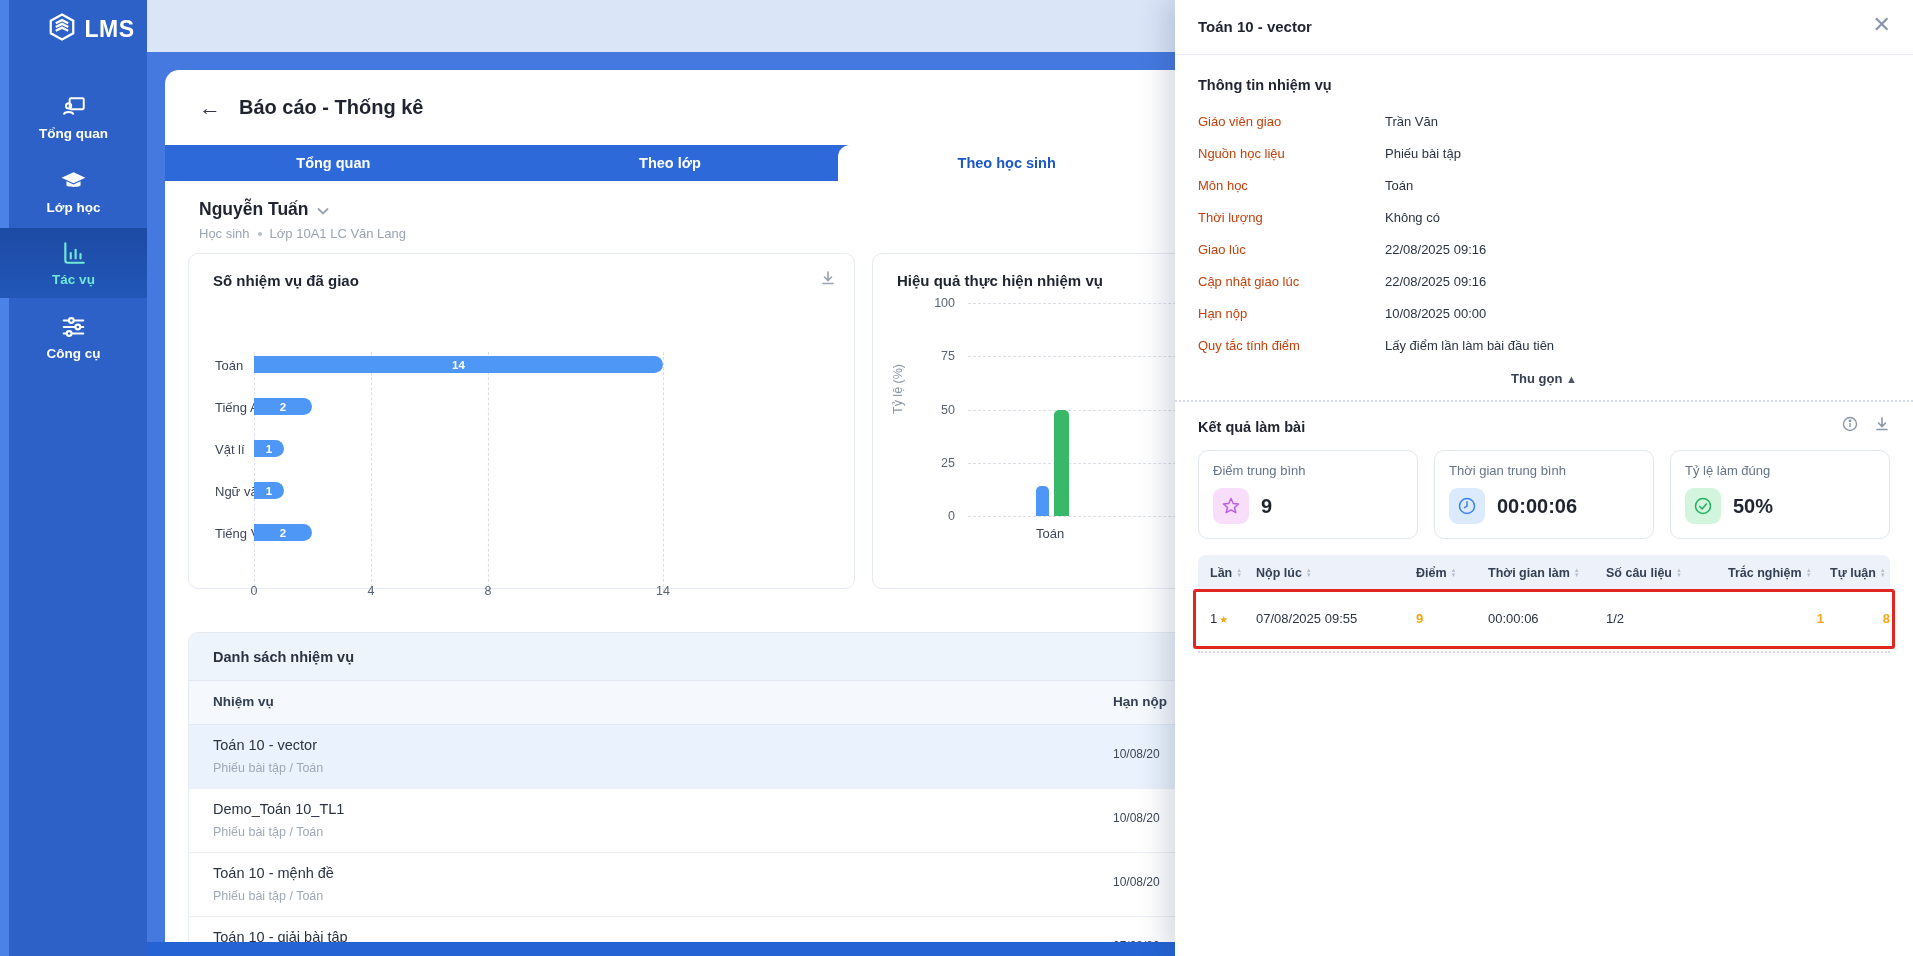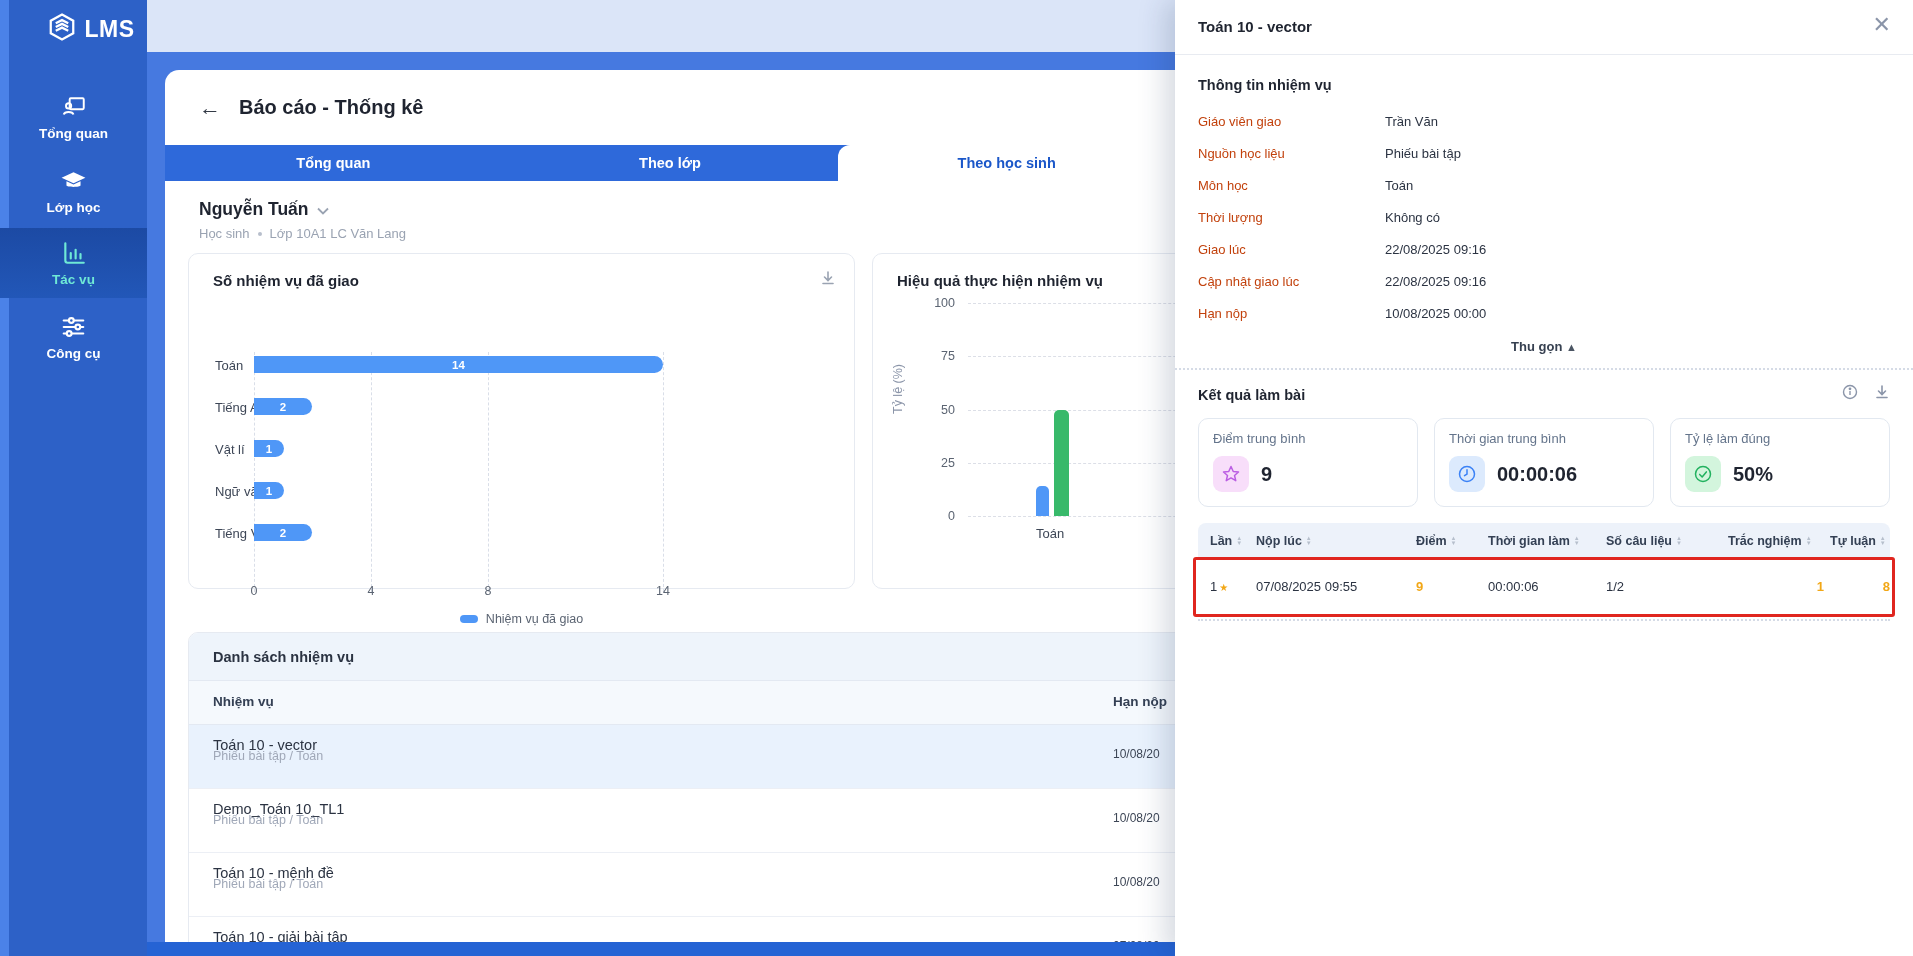--- a/index.html
+++ b/index.html
@@ -69,21 +69,21 @@
 
   
   #taskList { left:23px; top:562px; width:1705px; height:324px; border-radius:10px; overflow:hidden; }
   .tl-header { height:48px; background:#eef4fb; border-bottom:1px solid #e3e9f2; display:flex; align-items:center;
                padding-left:24px; font-size:14.5px; font-weight:bold; color:#2b3342; }
   .tl-cols { position:relative; height:44px; background:#f5f9fd; border-bottom:1px solid #e3e9f2; }
   .tl-col { position:absolute; top:13px; font-size:13.5px; font-weight:bold; color:#344054; }
   .task-row { position:relative; height:64px; border-bottom:1px solid #eceff5; cursor:pointer; }
   .task-row.selected { background:#e9f2fd; }
   .tr-name { position:absolute; left:24px; top:12px; font-size:14.5px; color:#2b3342; }
-  .tr-sub { position:absolute; left:24px; top:24px; font-size:12.5px; color:#a0a8b8; }
+  .tr-sub { position:absolute; left:24px; top:36px; font-size:12.5px; color:#a0a8b8; }
   .tr-due { position:absolute; left:924px; top:22px; font-size:12px; color:#3d4656; white-space:nowrap; }
 
   
   .panel { position:absolute; left:1175px; top:0; width:738px; height:956px; background:#fff; z-index:10;
            box-shadow:-10px 0 26px rgba(30,50,90,.18); }
   .panel-header { position:relative; height:55px; border-bottom:1px solid #e8ebf1; }
   .panel-title { position:absolute; left:23px; top:18px; font-size:15px; font-weight:bold; color:#1f2430; }
   .close-x { position:absolute; right:22px; top:14px; font-size:22px; color:#8b95a9; cursor:pointer; line-height:1; }
   .info-title { padding:22px 0 4px 23px; font-size:14.5px; font-weight:bold; color:#1f2430; }
   .info-rows { padding:8px 23px 0 23px; }
@@ -254,24 +254,20 @@
       <div class="hrow-label" style="top:272px">Tiếng Việt</div>
       <div class="hbar" style="left:65px; top:270px; width:58px">
         <span>2</span>
         </div>
 
       <div class="xtick" style="left:65px">0</div>
       <div class="xtick" style="left:182px">4</div>
       <div class="xtick" style="left:299px">8</div>
       <div class="xtick" style="left:474px">14</div>
 
-      <div class="legend">
-        <span class="legend-swatch"></span>
-        <span>Nhiệm vụ đã giao</span>
-      </div>
     </section>
 
     <section class="card" id="chartB">
       <div class="card-title">Hiệu quả thực hiện nhiệm vụ</div>
       <div class="ylab">Tỷ lệ (%)</div>
 
       <div class="grid-h" style="top:49px"></div>
       <div class="grid-h" style="top:102px"></div>
       <div class="grid-h" style="top:156px"></div>
       <div class="grid-h" style="top:209px"></div>
@@ -347,20 +343,24 @@
         <span class="info-label">Giao lúc</span>
         <span class="info-value">22/08/2025 09:16</span>
         </div>
       <div class="info-row">
         <span class="info-label">Cập nhật giao lúc</span>
         <span class="info-value">22/08/2025 09:16</span>
         </div>
       <div class="info-row">
         <span class="info-label">Hạn nộp</span>
         <span class="info-value">10/08/2025 00:00</span>
+        </div>
+      <div class="info-row">
+        <span class="info-label">Quy tắc tính điểm</span>
+        <span class="info-value">Lấy điểm lần làm bài đầu tiên</span>
         </div>
     </div>
 
     <div class="collapse">
       <span>Thu gọn</span>
       <span class="chev">▲</span>
     </div>
 
     <div class="dashed-sep"></div>
 

